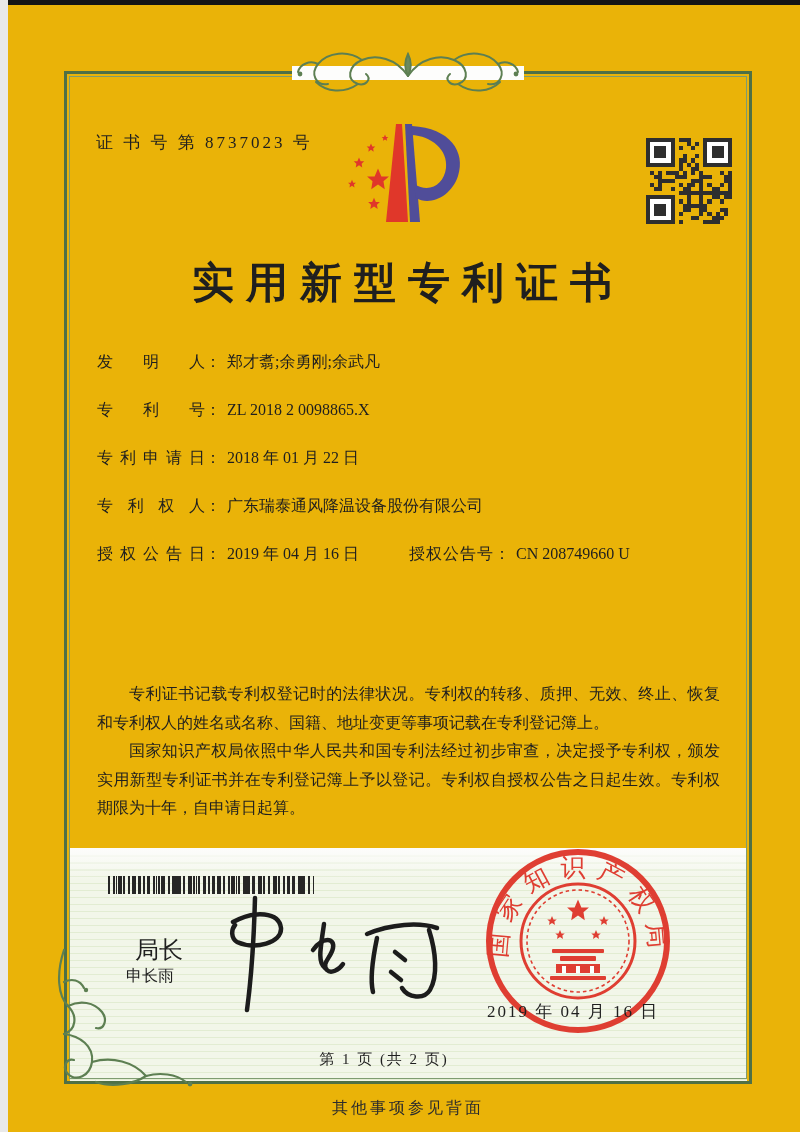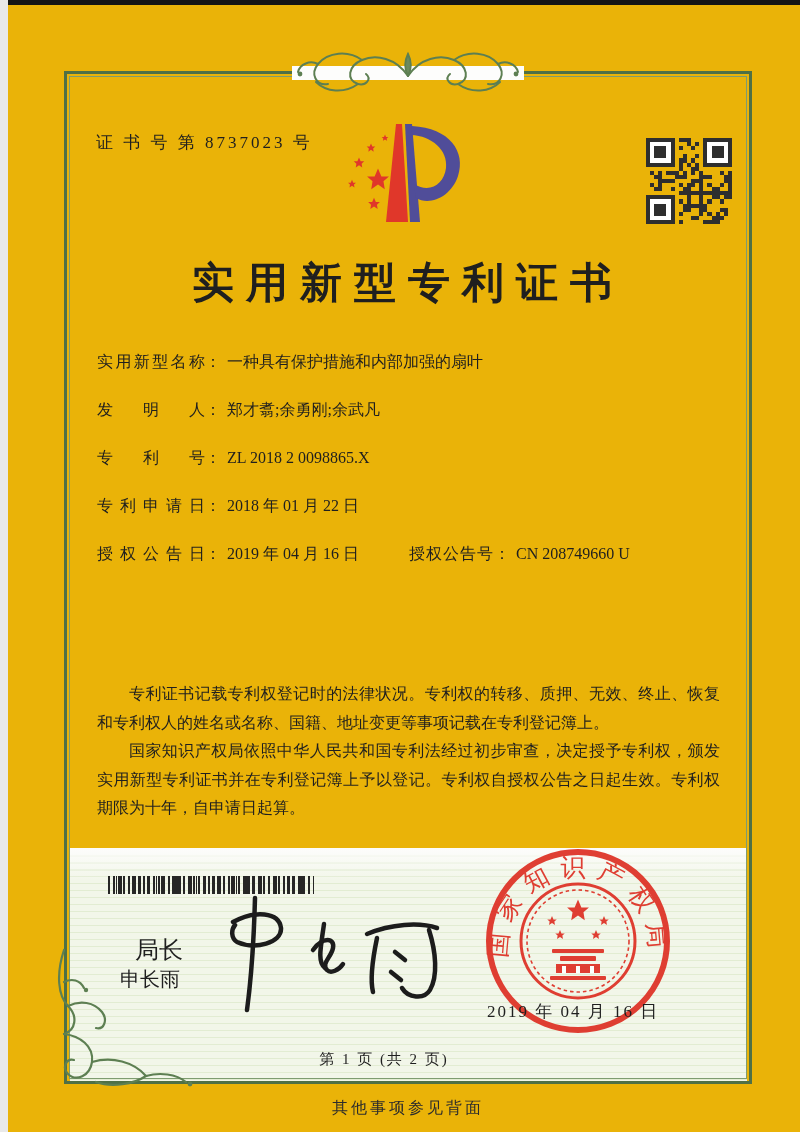--- a/index.html
+++ b/index.html
@@ -40,21 +40,21 @@
   .paras p{margin:0;text-indent:2em;}
 
   .barcode{position:absolute;left:100px;top:876px;width:206px;height:18px;z-index:4;
         background:
           repeating-linear-gradient(90deg,#262626 0 2px,transparent 2px 5px),
           repeating-linear-gradient(90deg,#262626 0 1px,transparent 1px 8px),
           repeating-linear-gradient(90deg,transparent 0 11px,#262626 11px 14px);}
 
   .director-title{position:absolute;left:127px;top:934px;font-size:24px;z-index:4;
         font-family:"Liberation Sans","DejaVu Sans",sans-serif;}
-  .director-name{position:absolute;left:112px;top:966px;font-size:20px;z-index:4;
+  .director-name{position:absolute;left:118px;top:966px;font-size:16px;z-index:4;
         font-family:Liberation Sans, sans-serif;}
   .signature{position:absolute;left:213px;top:888px;width:245px;height:128px;z-index:4;}
 
   .seal{position:absolute;left:474px;top:845px;width:192px;height:192px;z-index:5;opacity:.9;}
   .seal-date{position:absolute;left:479px;top:1000px;font-size:17px;letter-spacing:2px;z-index:6;}
 
   .page-footer{position:absolute;left:0;top:1050px;width:752px;text-align:center;font-size:15px;
         letter-spacing:2px;z-index:4;}
   .back-note{position:absolute;left:0;top:1098px;width:800px;text-align:center;font-size:16px;
         letter-spacing:3px;z-index:4;color:#2c2c2c;}
@@ -243,30 +243,30 @@
       <rect x="16" y="2" width="3" height="3" fill="#2e2e2e"></rect>
       <rect x="0" y="14" width="7" height="7" fill="#2e2e2e"></rect>
       <rect x="1" y="15" width="5" height="5" fill="#fff"></rect>
       <rect x="2" y="16" width="3" height="3" fill="#2e2e2e"></rect>
     </svg>
 
   <h1 class="title">实用新型专利证书</h1>
 
   <div class="fields">
     <div class="frow">
-      <span class="flabel">实用新型名称</span><span class="fcolon">：</span><span class="fvalue">一种具有保护措施和内部加强的扇叶</span>
-    </div>
-    <div class="frow">
       <span class="flabel">发明人</span><span class="fcolon">：</span><span class="fvalue">郑才翥;余勇刚;余武凡</span>
     </div>
     <div class="frow">
       <span class="flabel">专利号</span><span class="fcolon">：</span><span class="fvalue">ZL 2018 2 0098865.X</span>
     </div>
     <div class="frow">
       <span class="flabel">专利申请日</span><span class="fcolon">：</span><span class="fvalue">2018 年 01 月 22 日</span>
+    </div>
+    <div class="frow">
+      <span class="flabel">专利权人</span><span class="fcolon">：</span><span class="fvalue">广东瑞泰通风降温设备股份有限公司</span>
     </div>
     <div class="frow">
       <span class="fpair"><span class="flabel">授权公告日</span><span class="fcolon">：</span><span class="fvalue">2019 年 04 月 16 日</span></span><span><span class="flabel2">授权公告号</span><span class="fcolon">：</span><span class="fvalue">CN 208749660 U</span></span>
     </div>
   </div>
 
   <div class="paras">
     <p>专利证书记载专利权登记时的法律状况。专利权的转移、质押、无效、终止、恢复和专利权人的姓名或名称、国籍、地址变更等事项记载在专利登记簿上。</p>
     <p>国家知识产权局依照中华人民共和国专利法经过初步审查，决定授予专利权，颁发实用新型专利证书并在专利登记簿上予以登记。专利权自授权公告之日起生效。专利权期限为十年，自申请日起算。</p>
   </div>

